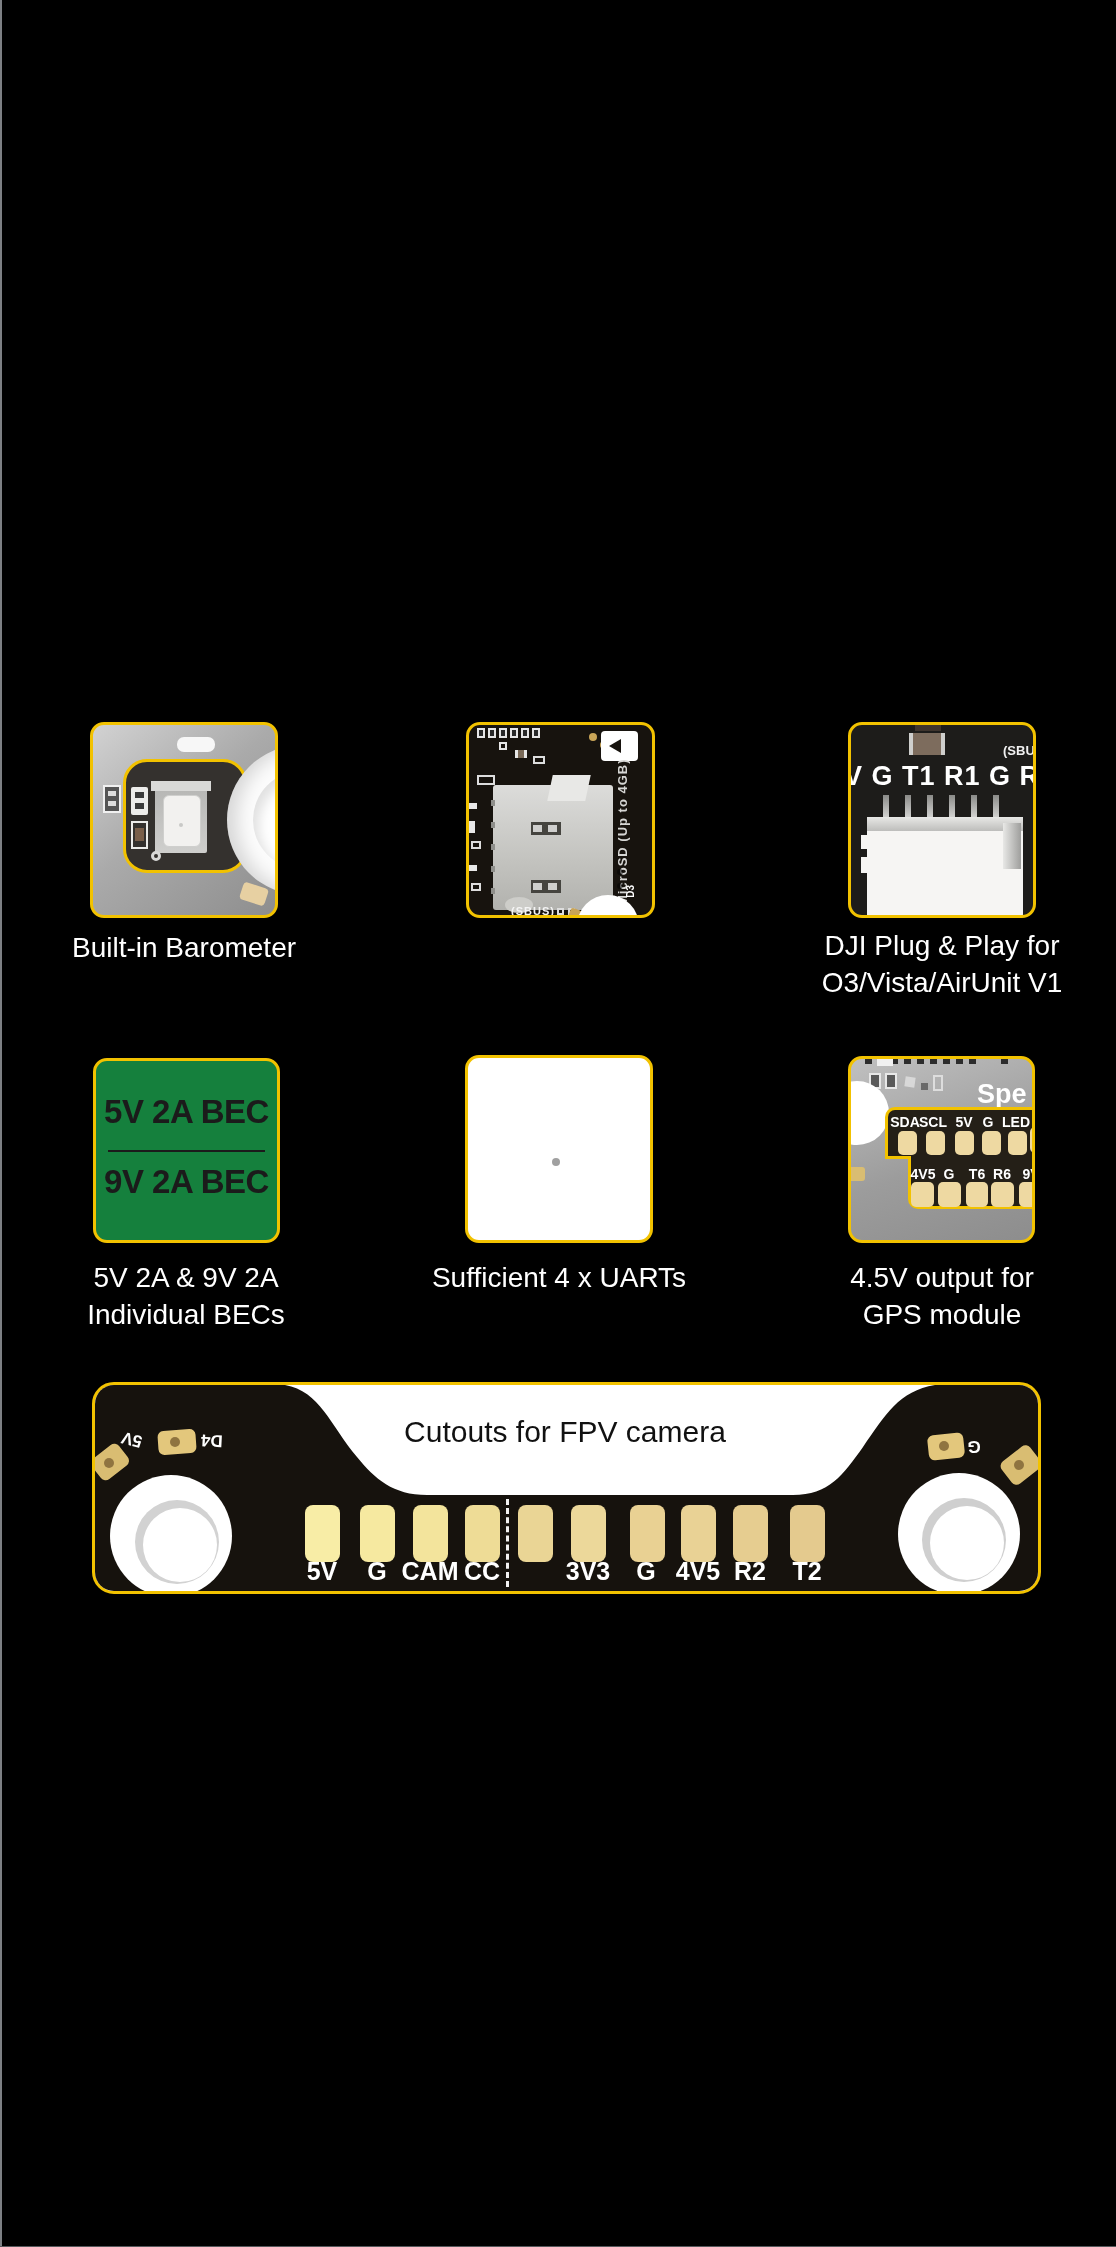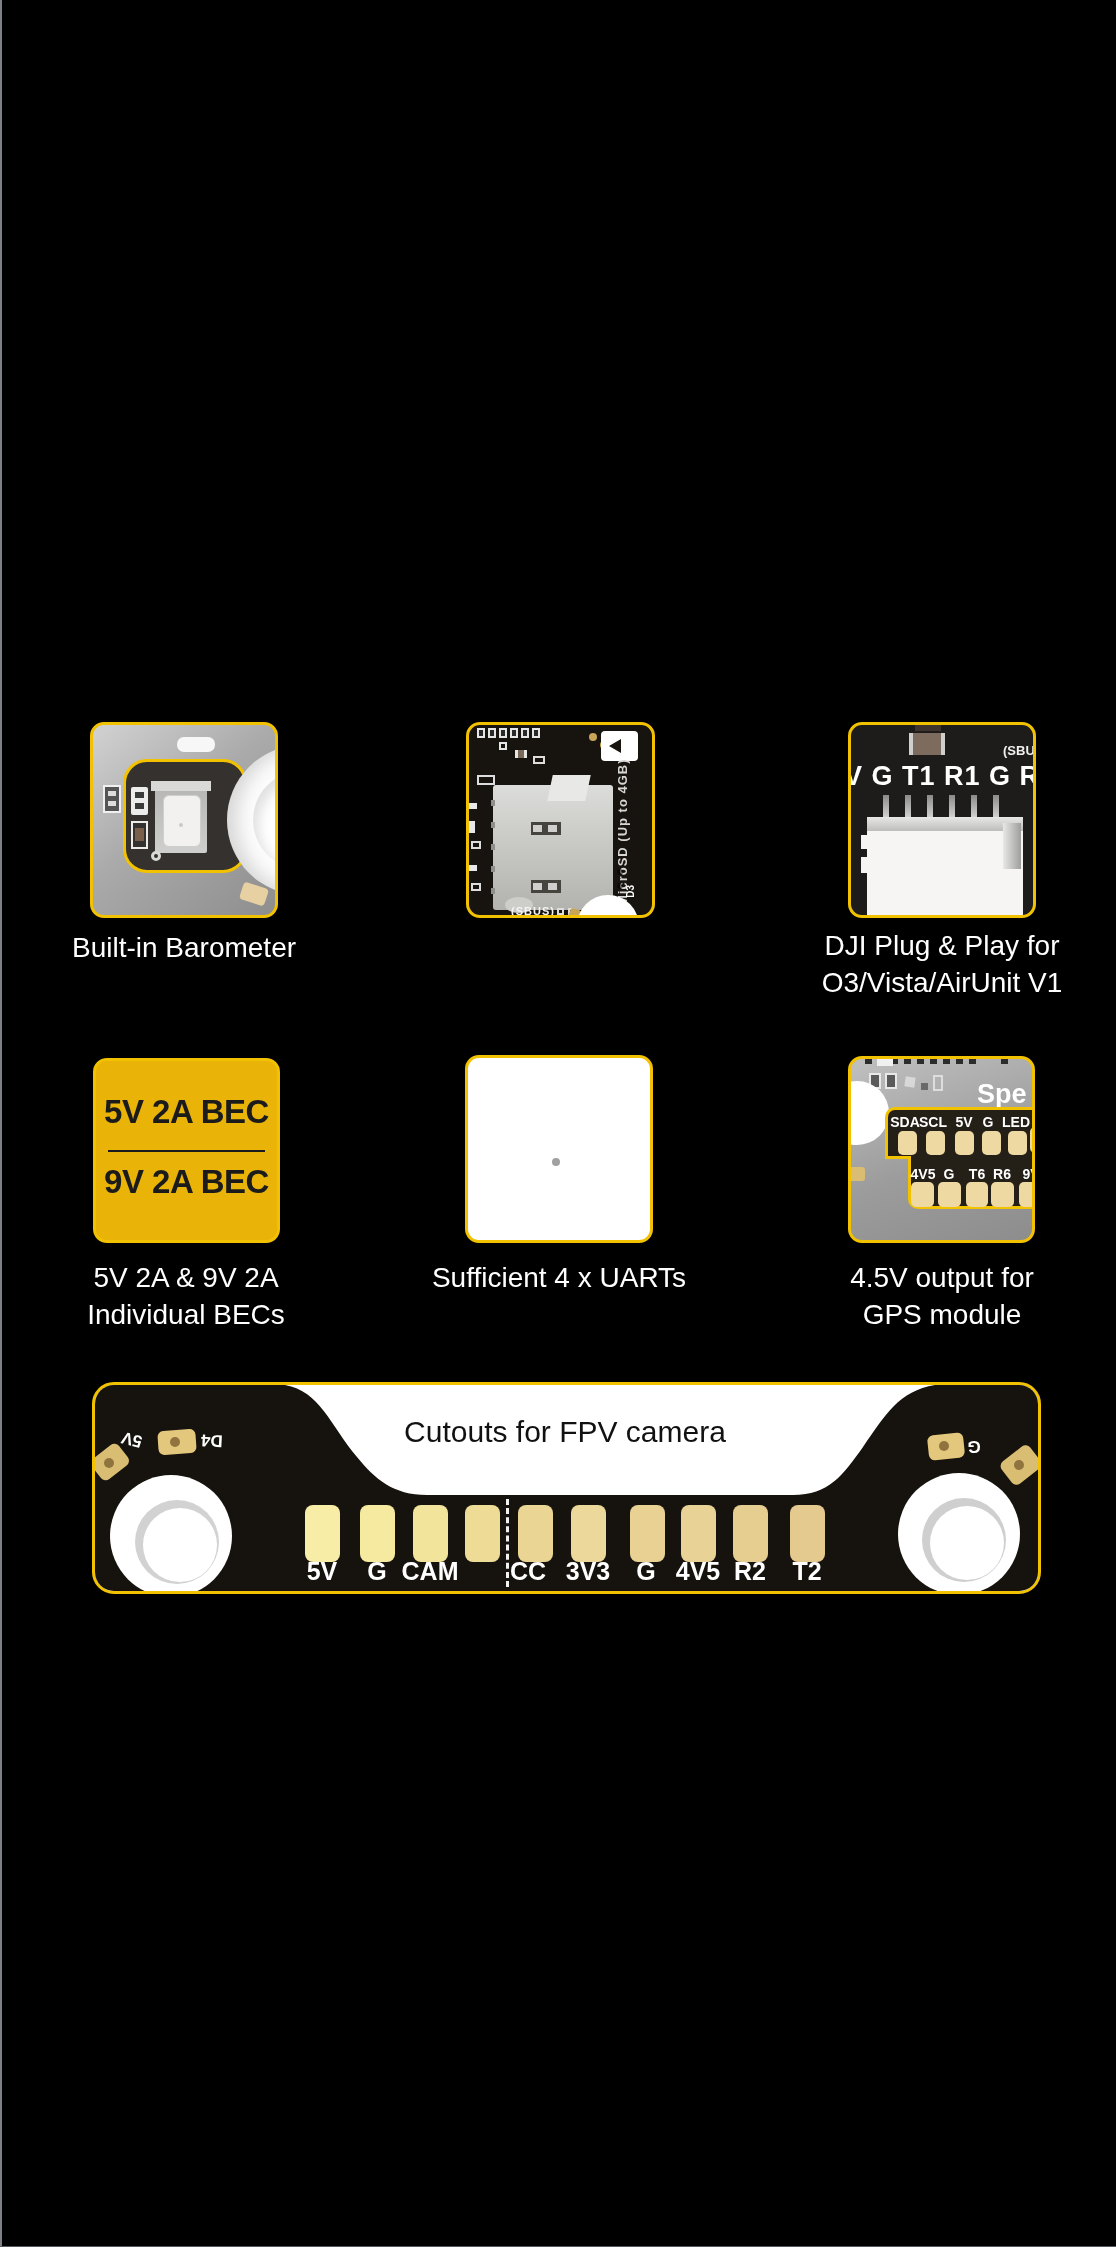--- a/index.html
+++ b/index.html
@@ -34,21 +34,21 @@
   .sd-pin{position:absolute;top:3px;width:9px;height:7px;background:#cfcfcd;}
 
   
   #tile-dji{left:848px;top:722px;width:188px;height:196px;background:#1d1c1a;}
   .dji-pins-text{position:absolute;left:-24px;right:-24px;top:36px;text-align:center;
                  font-size:27px;font-weight:700;color:#fff;letter-spacing:1px;white-space:nowrap;}
   .dji-pin{position:absolute;top:70px;width:6px;height:24px;
            background:linear-gradient(180deg,#8a8a88,#d8d8d6);}
 
   
-  #tile-bec{left:93px;top:1058px;width:187px;height:185px;background:#eab308;}
+  #tile-bec{left:93px;top:1058px;width:187px;height:185px;background:#15803d;}
   .bec-line{position:absolute;left:0;right:0;text-align:center;color:#1b1b1b;
             font-size:33px;font-weight:700;letter-spacing:-0.5px;}
   .bec-divider{position:absolute;left:12px;right:12px;top:89px;height:2px;background:#1b1b1b;}
 
   
   #tile-uart{left:465px;top:1055px;width:188px;height:188px;background:#fff;}
   .uart-big{position:absolute;left:0;right:26px;top:4px;text-align:center;color:#1d1d1d;
             font-size:118px;font-weight:700;letter-spacing:-3px;}
   .uart-dot{position:absolute;left:84px;top:100px;width:8px;height:8px;border-radius:50%;background:#a0a0a0;}
 
@@ -297,21 +297,21 @@
     <div class="bpad" style="left:423px;background:#ead595;"></div>
     <div class="bpad" style="left:476px;background:#ecd89a;"></div>
     <div class="bpad" style="left:535px;background:#e9d193;"></div>
     <div class="bpad" style="left:586px;background:#e9d295;"></div>
     <div class="bpad" style="left:638px;background:#e6cd90;"></div>
     <div class="bpad" style="left:695px;background:#e4ca8e;"></div>
 
     <div class="bpad-lab" style="left:192px;">5V</div>
     <div class="bpad-lab" style="left:247px;">G</div>
     <div class="bpad-lab" style="left:300px;">CAM</div>
-    <div class="bpad-lab" style="left:352px;padding-left:46px;">CC</div>
+    <div class="bpad-lab" style="left:352px;">CC</div>
     <div class="bpad-lab" style="left:405px;margin-top:40px;">RS</div>
     <div class="bpad-lab" style="left:458px;">3V3</div>
     <div class="bpad-lab" style="left:516px;">G</div>
     <div class="bpad-lab" style="left:568px;">4V5</div>
     <div class="bpad-lab" style="left:620px;">R2</div>
     <div class="bpad-lab" style="left:677px;">T2</div>
   </div>
 </div>
 
 </body></html>

